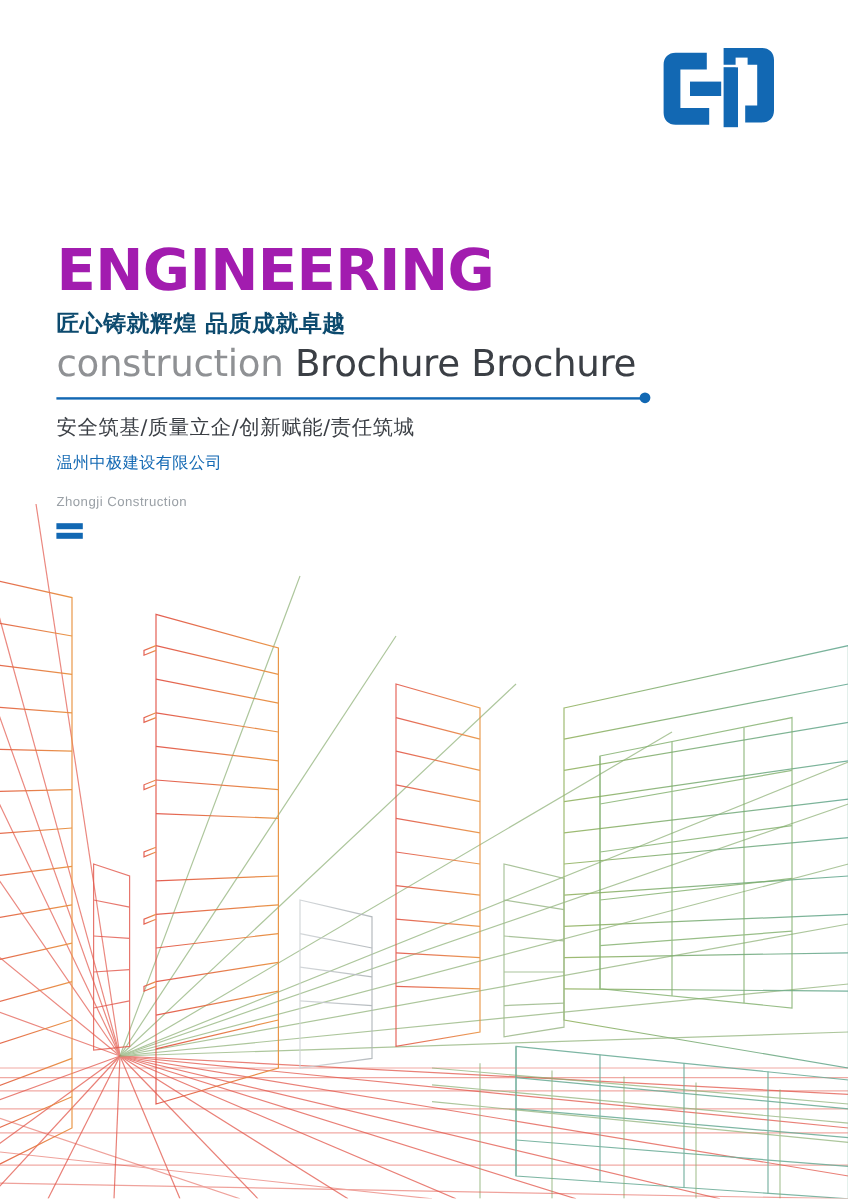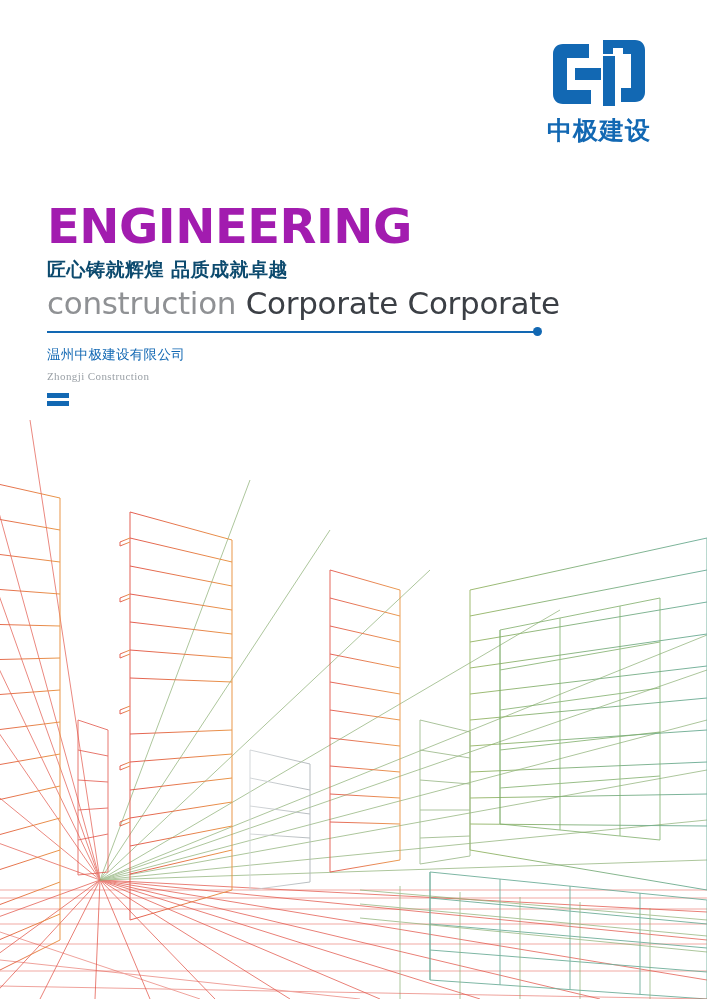--- a/index.html
+++ b/index.html
@@ -110,25 +110,25 @@
   }
   #company-cn {
     margin-top: 9px;
     font-size: 13.5px;
     font-weight: normal;
     color: #1268b3;
     letter-spacing: 0.3px;
     font-family: "DejaVu Sans", sans-serif;
   }
   #company-en {
-    margin-top: 6px;
+    margin-top: 18px;
     font-size: 11px;
     color: #9aa0a6;
     letter-spacing: 0.4px;
-    font-family: Liberation Serif, serif;
+    font-family: Liberation Sans, sans-serif;
   }
   #accent-bars {
     margin-top: 11px;
     width: 22px;
   }
   #accent-bars .bar {
     height: 5px;
     background: #1268b3;
     margin-bottom: 3px;
   }
@@ -150,33 +150,33 @@
   <div id="logo-block">
     <svg id="logo-mark" width="96" height="72" viewBox="0 0 96 72" aria-hidden="true">
 
       <path d="M38 6 H12 C6 6 2 10 2 16 V56 C2 62 6 66 12 66 H40 V52 H16 V20 H38 Z" fill="#1268b3"></path>
       <rect x="24" y="30" width="26" height="12" fill="#1268b3"></rect>
 
       <path d="M52 2 H84 C90 2 94 6 94 12 V54 C94 60 90 64 84 64 H70 V50 H80 V16 H52 Z" fill="#1268b3"></path>
       <rect x="52" y="18" width="12" height="50" fill="#1268b3"></rect>
       <rect x="62" y="10" width="10" height="8" fill="#ffffff"></rect>
     </svg>
-    <div id="logo-text">中极建设</div>
   </div>
 
   <div id="title-block">
     <div id="title-en">ENGINEERING</div>
     <div id="slogan-cn">匠心铸就辉煌 品质成就卓越</div>
     <div id="subtitle-row">
-      <span id="subtitle-light">construction</span><span id="subtitle-dark"> Corporate Corporate</span>
+      <span id="subtitle-light">construction</span><span id="subtitle-dark"> Brochure Brochure</span>
     </div>
     <div id="rule-row">
       <div id="rule-line"></div>
       <div id="rule-dot"></div>
     </div>
+    <div id="tagline-cn">安全筑基/质量立企/创新赋能/责任筑城</div>
     <div id="company-cn">温州中极建设有限公司</div>
     <div id="company-en">Zhongji Construction</div>
     <div id="accent-bars">
       <div class="bar"></div>
       <div class="bar"></div>
     </div>
   </div>
 
   <svg id="artwork" viewBox="0 0 707 579" preserveAspectRatio="none" aria-hidden="true">
     <defs>

